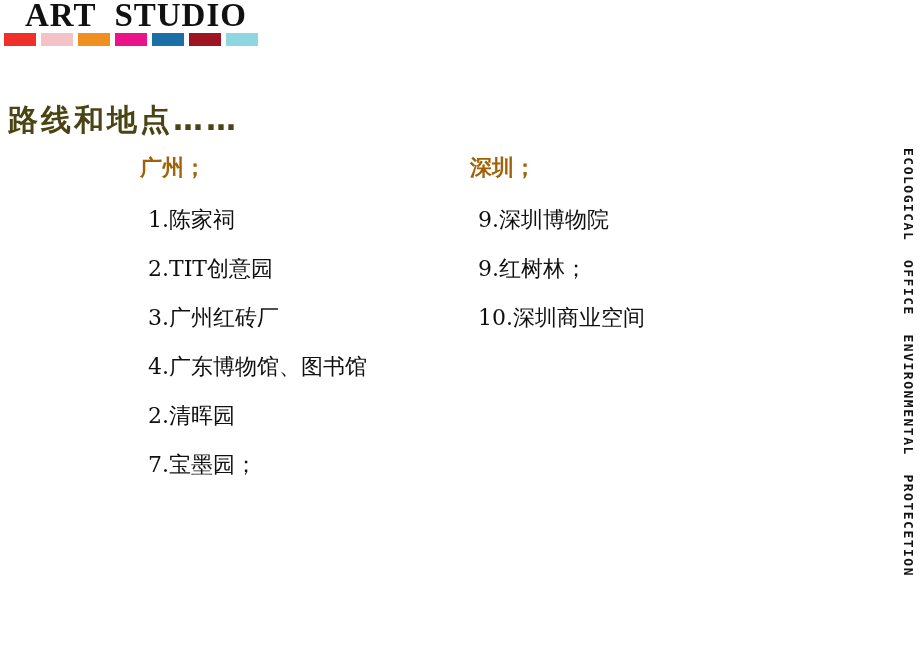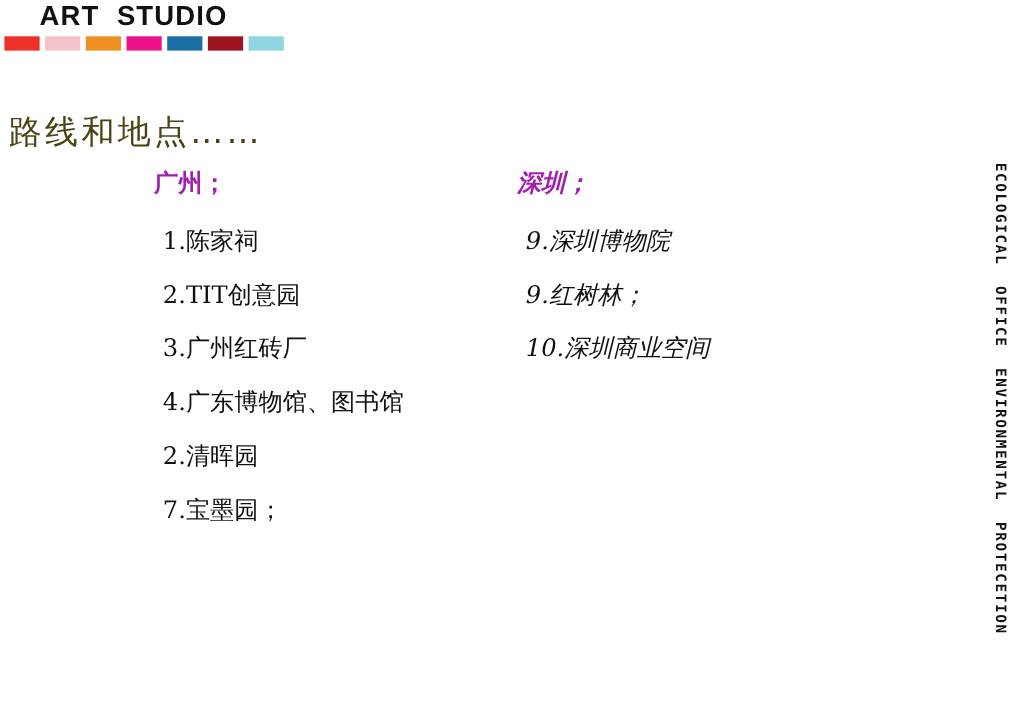--- a/index.html
+++ b/index.html
@@ -23,26 +23,26 @@
   }
 
   
   .brand {
     position: absolute;
     left: 0px;
     top: 0px;
     width: 300px;
   }
   .brand-title {
-    font-family: Liberation Sans, sans-serif;
-    font-size: 25px;
+    font-family: Liberation Serif, serif;
+    font-size: 33px;
     font-weight: bold;
     color: #111111;
     letter-spacing: 1px;
-    padding-left: 36px;
+    padding-left: 25px;
     line-height: 30px;
     white-space: pre;
   }
   .swatch-row {
     position: absolute;
     left: 4px;
     top: 33px;
     display: flex;
     gap: 5px;
   }
@@ -51,46 +51,46 @@
     height: 13px;
   }
 
   
   .section-title {
     position: absolute;
     left: 8px;
     top: 100px;
     font-family: "DejaVu Sans", "Liberation Sans", sans-serif;
     font-size: 30px;
-    font-weight: normal;
+    font-weight: bold;
     color: #4a4413;
     letter-spacing: 3px;
     white-space: pre;
   }
 
   
   .columns {
     position: absolute;
     left: 0;
     top: 155px;
     width: 870px;
     height: 420px;
   }
   .column {
     position: absolute;
     top: 0;
   }
   .column.left  { left: 140px; width: 320px; }
-  .column.right { left: 470px; width: 330px; font-style: italic; }
+  .column.right { left: 470px; width: 330px; }
 
   .col-header {
     font-family: "DejaVu Sans", "Liberation Sans", sans-serif;
     font-size: 22px;
     font-weight: bold;
-    color: #a21caf;
+    color: #a16207;
     margin: 0 0 14px 0;
     line-height: 26px;
     white-space: pre;
   }
   .col-list {
     list-style: none;
     margin: 8px;
     padding: 0;
   }
   .col-list li {

